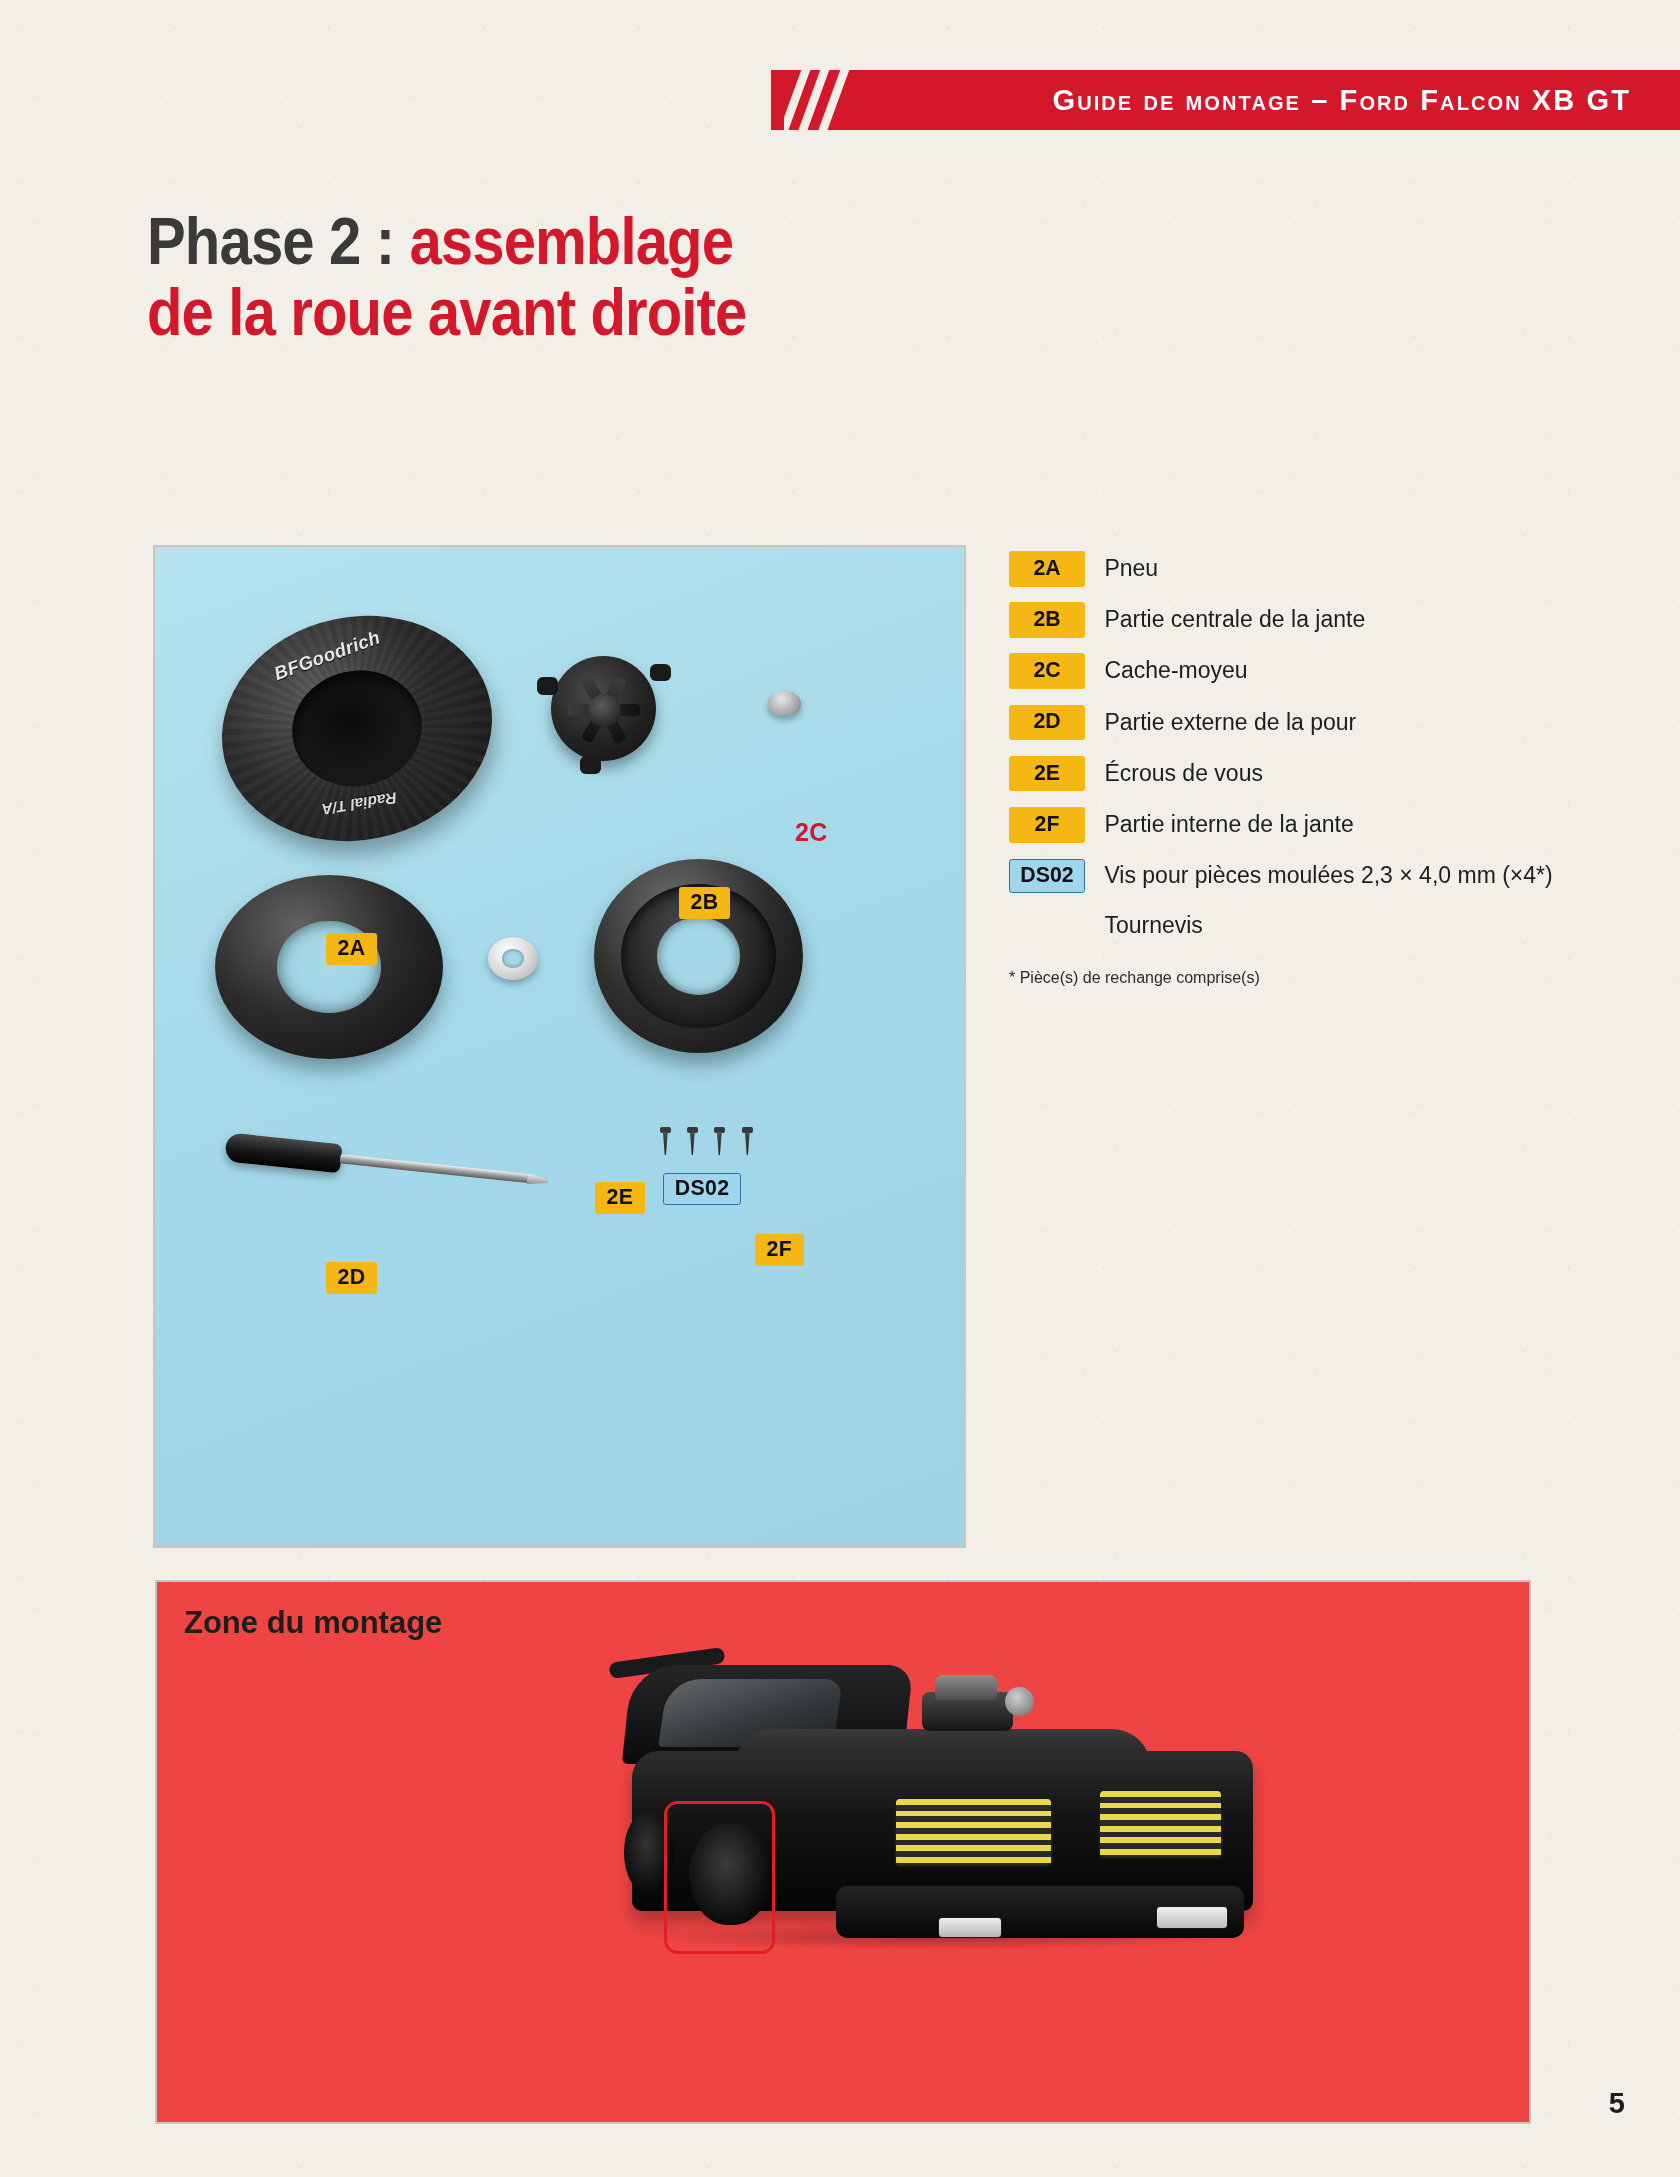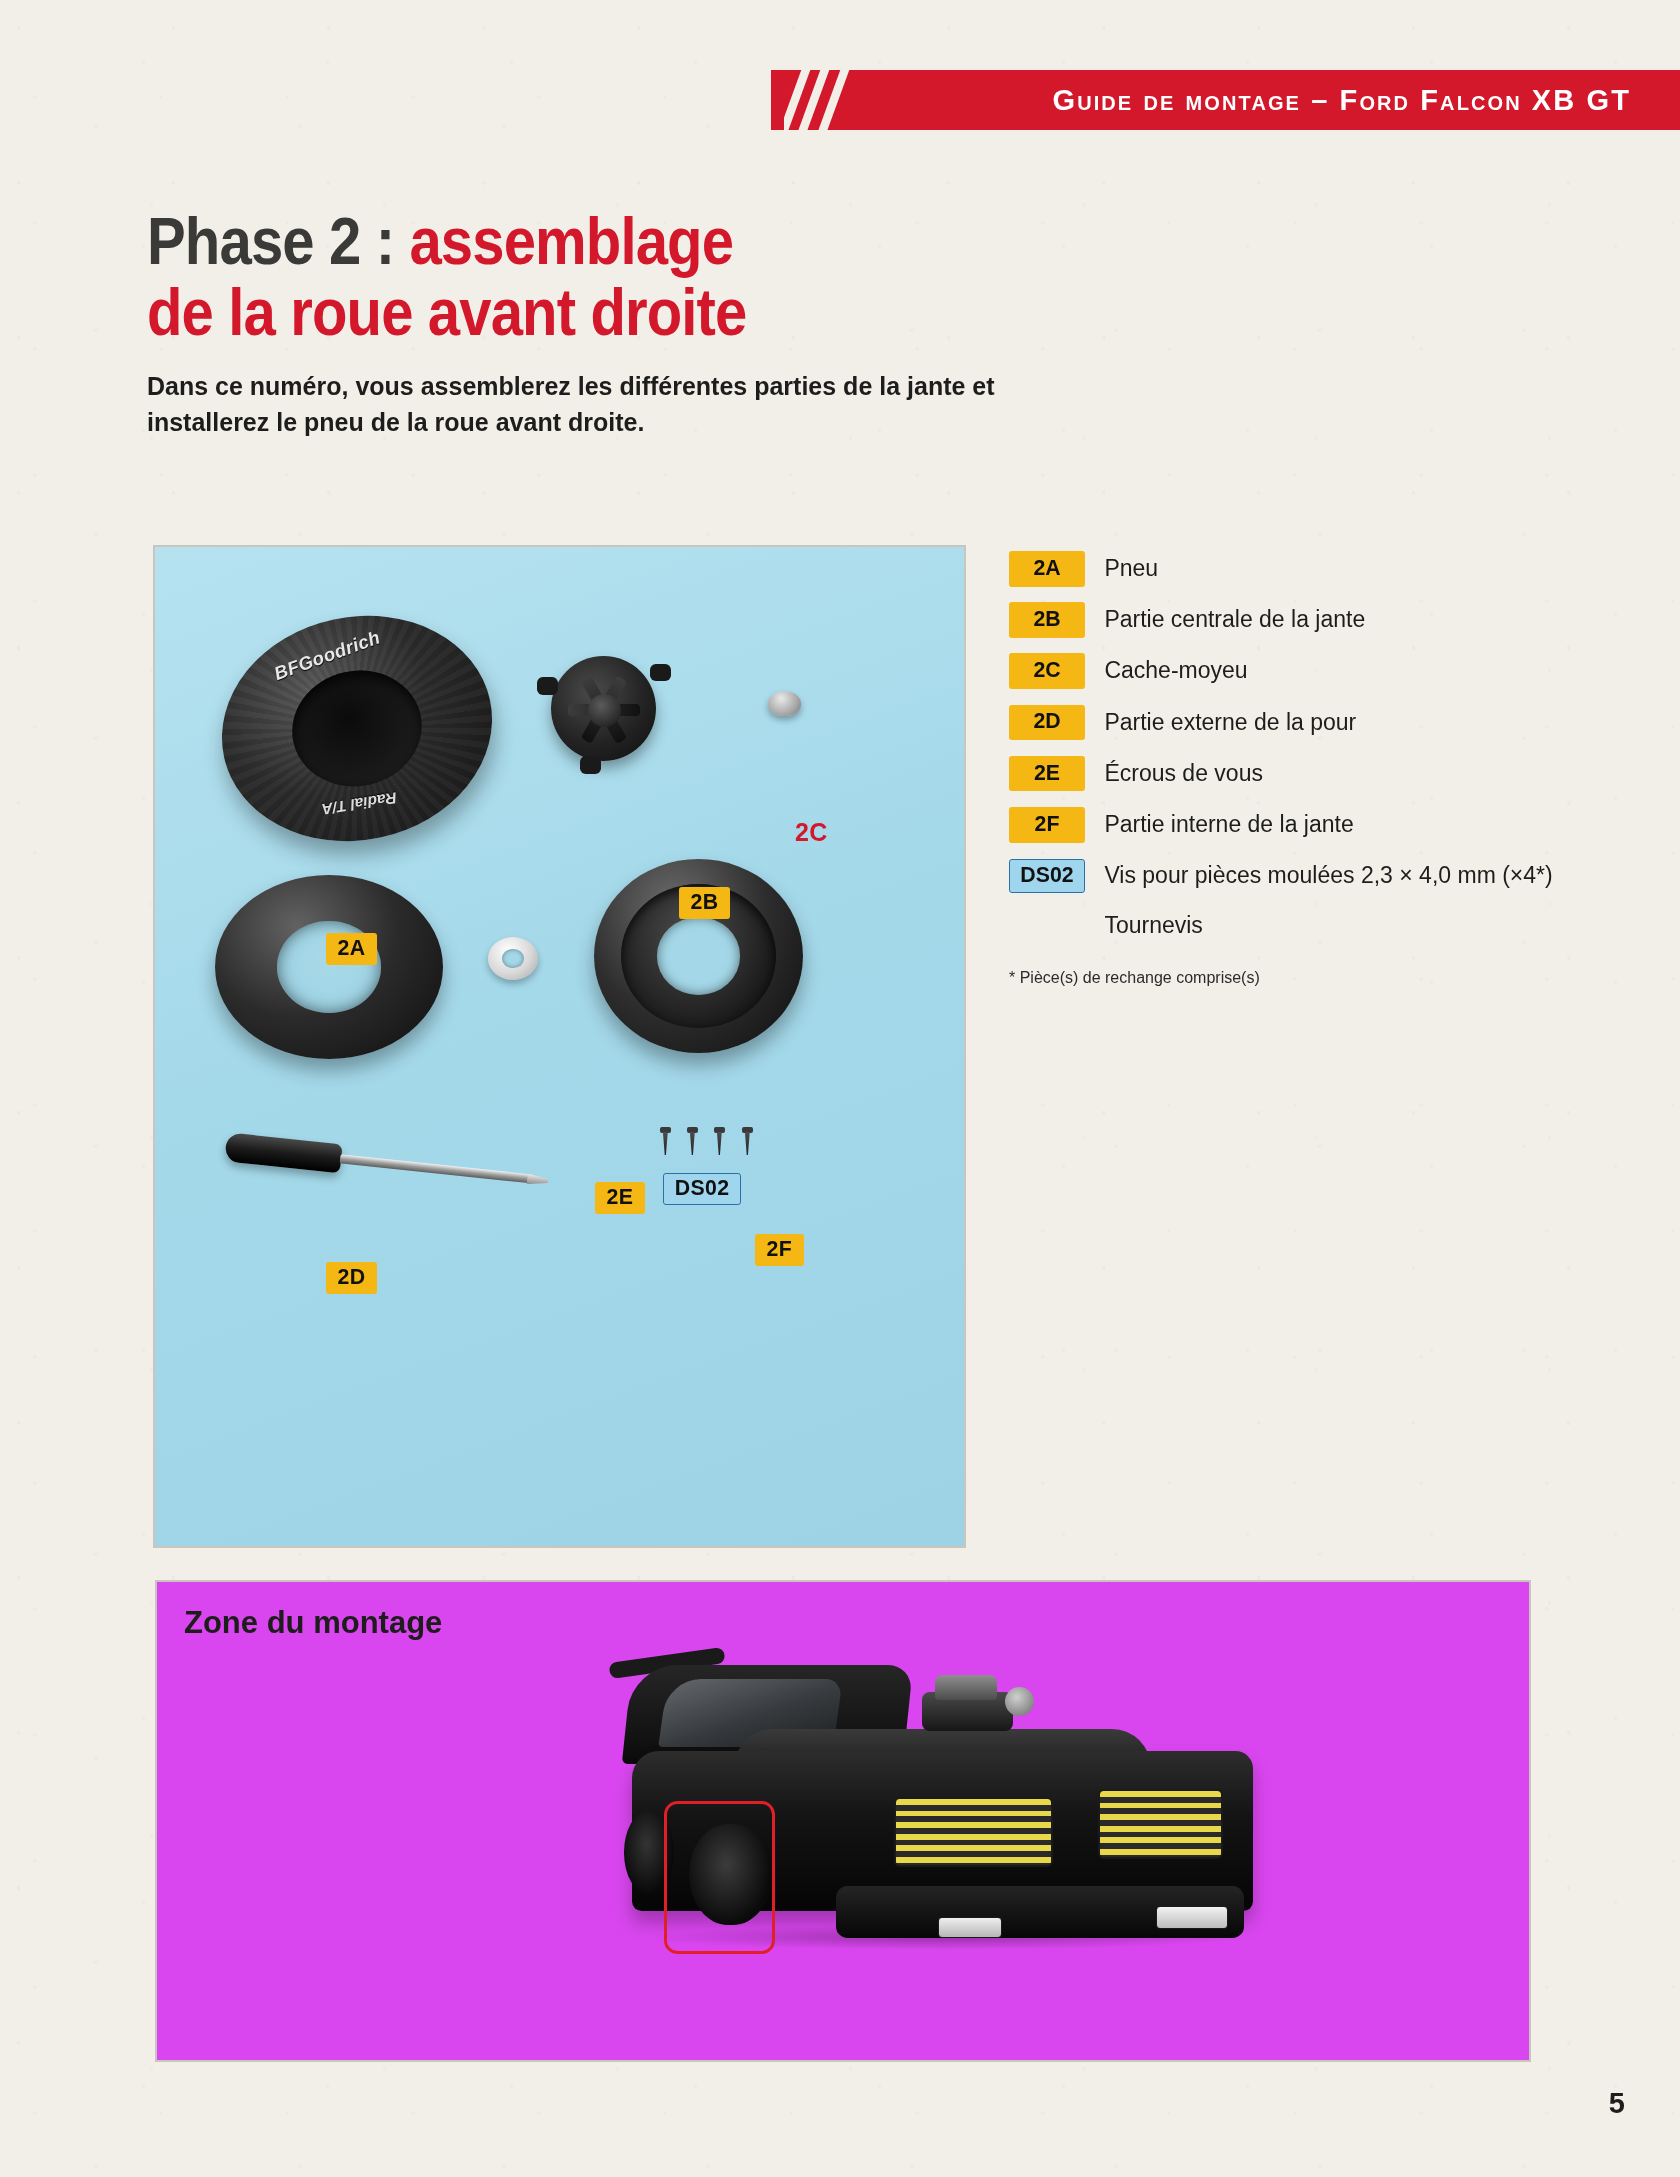--- a/index.html
+++ b/index.html
@@ -446,22 +446,22 @@
     font-size: 16px;
     color: #2b2b2b;
   }
 
   
   .zone-panel {
     position: absolute;
     top: 1580px;
     left: 155px;
     width: 1376px;
-    height: 482px;
-    background: #d946ef;
+    height: 544px;
+    background: #ef4444;
     border: 2.9px solid #c9c6bf;
     box-sizing: border-box;
     overflow: hidden;
   }
   .zone-title {
     position: absolute;
     top: 23px;
     left: 27px;
     font-family: "Liberation Sans Narrow", "Liberation Sans", sans-serif;
     font-size: 31px;
@@ -625,21 +625,20 @@
   <span></span>
     <span></span>
     <span></span>
 </div>
 
 <div class="title-block">
   <h1 class="phase-title">
     <span class="dark">Phase 2 : </span><span class="red">assemblage</span><br>
     <span class="red">de la roue avant droite</span>
   </h1>
-  <p class="intro-text">Dans ce numéro, vous assemblerez les différentes parties de la jante et installerez le pneu de la roue avant droite.</p>
 </div>
 
 <div class="photo-panel">
   <div class="photo-inner">
 
     <div class="tire">
       <div class="outer"></div>
       <div class="tread"></div>
       <div class="brand">BFGoodrich</div>
       <div class="brand2">Radial T/A</div>

